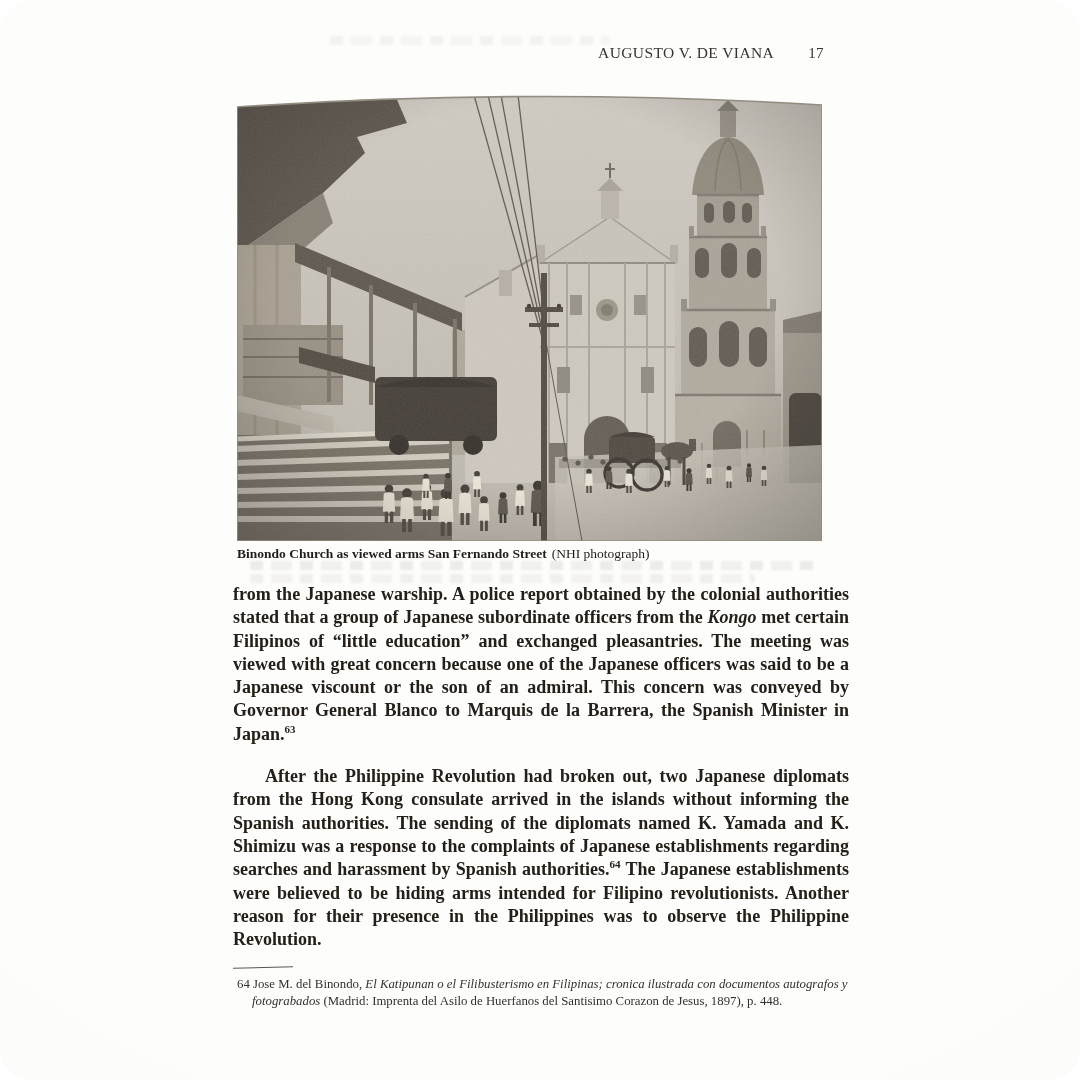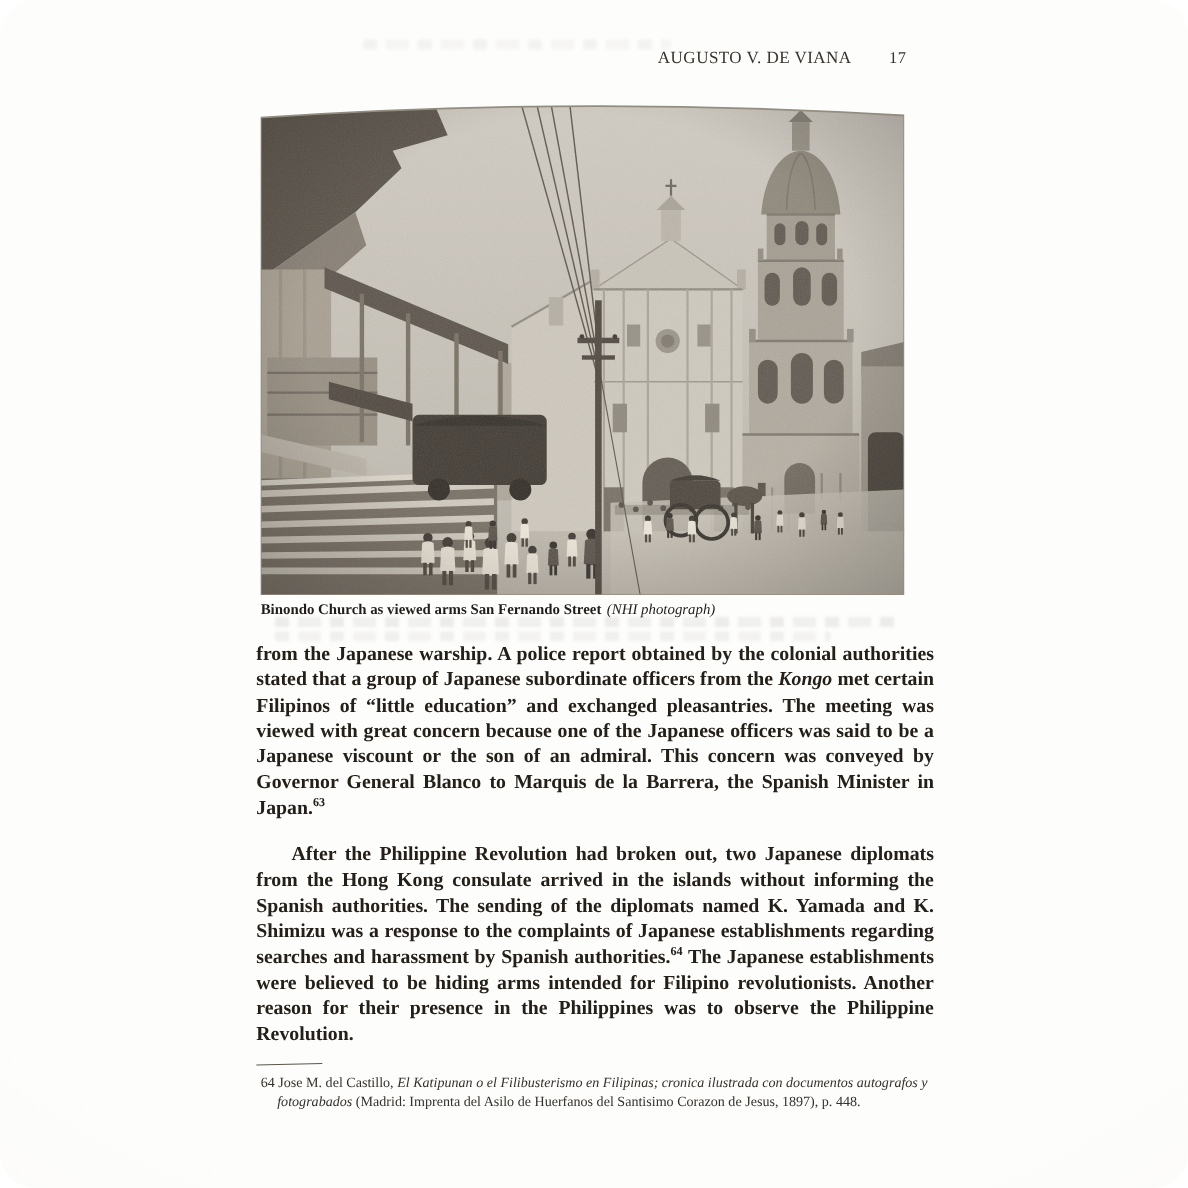--- a/index.html
+++ b/index.html
@@ -24,21 +24,21 @@
     position:absolute;left:237px;top:95px;width:585px;height:446px;margin:0;
   }
   .photo svg{display:block;filter:sepia(10%) contrast(96%) brightness(101%);}
 
   
   .caption{
     position:absolute;left:237px;top:546px;width:600px;
     font-size:13.5px;color:#211d1a;white-space:nowrap;
   }
   .cap-bold{font-weight:bold;}
-  .cap-italic{font-style:italic;margin-left:5px;font-size:13.5px;}
+  .cap-italic{margin-left:5px;font-size:13.5px;}
 
   
   .ghost{
     position:absolute;height:9px;border-radius:2px;
     background:repeating-linear-gradient(90deg,
       rgba(112,106,96,.22) 0 13px, rgba(112,106,96,0) 13px 21px,
       rgba(112,106,96,.17) 21px 42px, rgba(112,106,96,0) 42px 50px);
     filter:blur(1.3px);opacity:.55;pointer-events:none;
   }
   .ghost-a{left:330px;top:36px;width:280px;opacity:.32;}
@@ -310,16 +310,16 @@
   <div class="ghost ghost-c"></div>
 
   <main class="body-text">
     <p><span>from the Japanese warship. A police report obtained by the colonial authorities stated that a group of Japanese subordinate officers from the </span><i>Kongo</i><span> met certain Filipinos of “little education” and exchanged pleasantries. The meeting was viewed with great concern because one of the Japanese officers was said to be a Japanese viscount or the son of an admiral. This concern was conveyed by Governor General Blanco to Marquis de la Barrera, the Spanish Minister in Japan.</span><sup>63</sup></p>
     <p class="indent"><span>After the Philippine Revolution had broken out, two Japanese diplomats from the Hong Kong consulate arrived in the islands without informing the Spanish authorities. The sending of the diplomats named K. Yamada and K. Shimizu was a response to the complaints of Japanese establishments regarding searches and harassment by Spanish authorities.</span><sup>64</sup><span> The Japanese establishments were believed to be hiding arms intended for Filipino revolutionists. Another reason for their presence in the Philippines was to observe the Philippine Revolution.</span></p>
   </main>
 
   <div class="fn-rule"></div>
 
   <footer class="footnotes">
-    <p><span>64</span><span> Jose M. del Castillo, </span><i>El Katipunan o el Filibusterismo en Filipinas; cronica ilustrada con documentos autografos y fotograbados</i><span> (Madrid: Imprenta del Asilo de Huerfanos del Santisimo Corazon de Jesus, 1897), p. 448.</span></p>
+    <p><span>64</span><span> Jose M. del Binondo, </span><i>El Katipunan o el Filibusterismo en Filipinas; cronica ilustrada con documentos autografos y fotograbados</i><span> (Madrid: Imprenta del Asilo de Huerfanos del Santisimo Corazon de Jesus, 1897), p. 448.</span></p>
   </footer>
 
 </div>
 
 </body></html>

